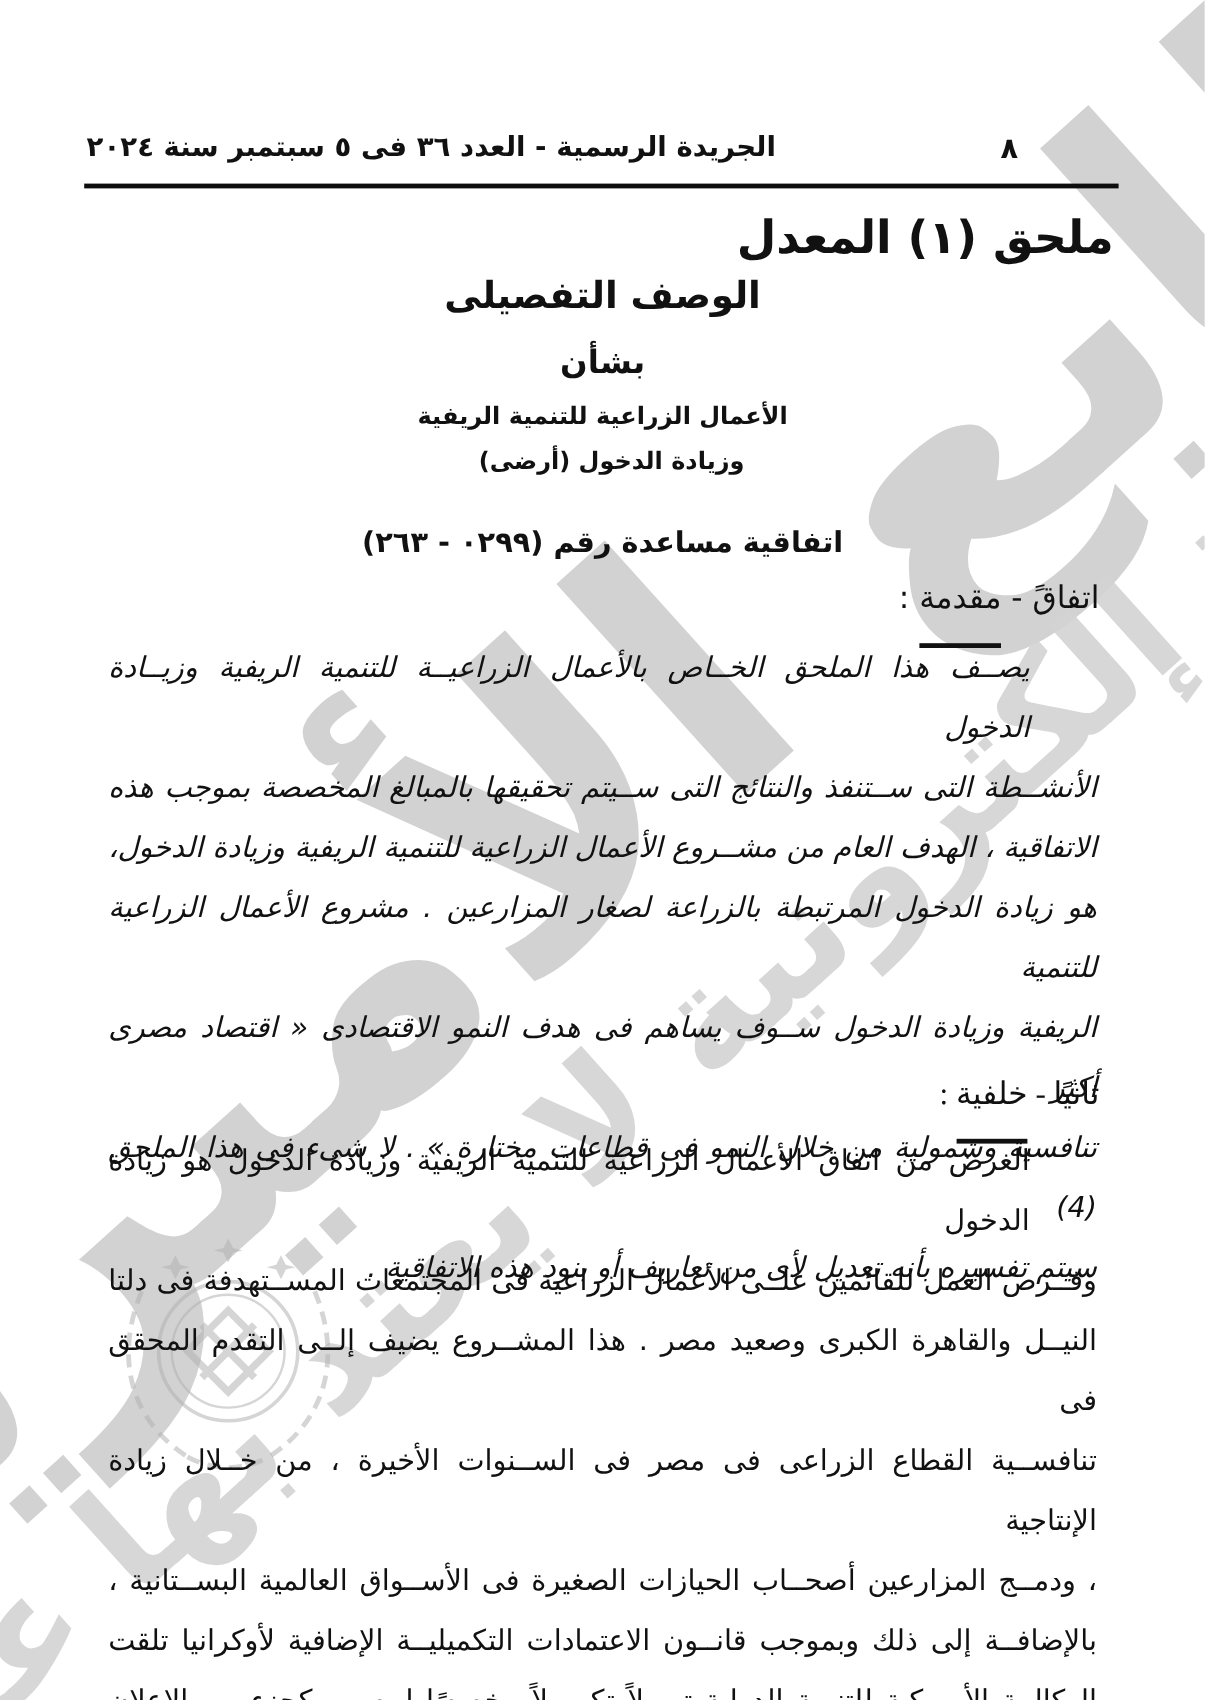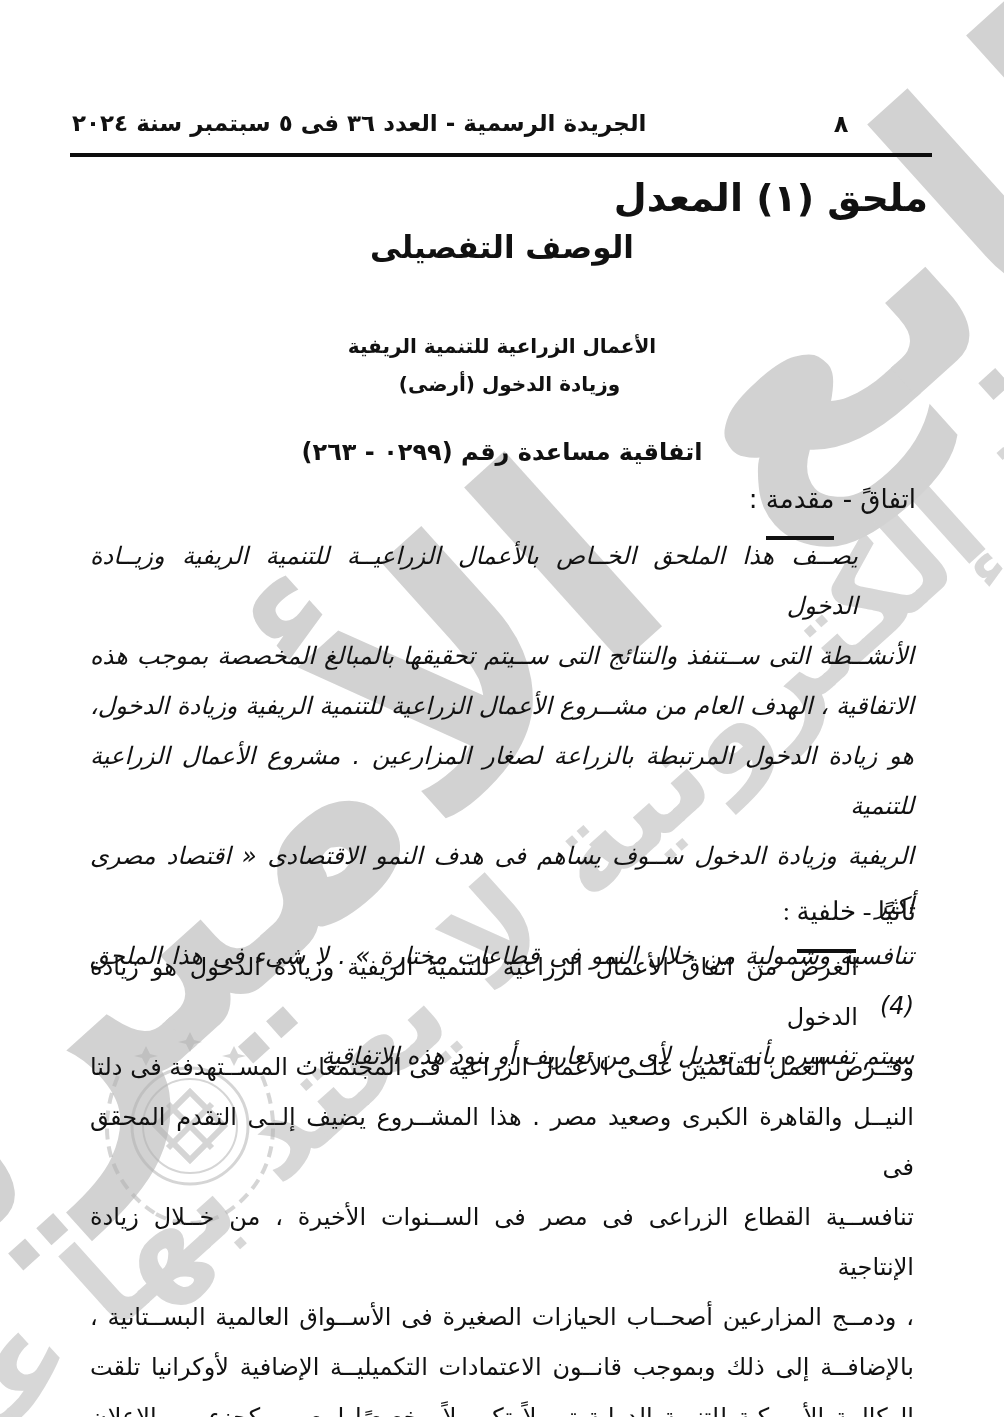--- a/index.html
+++ b/index.html
@@ -68,20 +68,21 @@
 
     <div class="hdr">
       <div class="issue">الجريدة الرسمية - العدد ٣٦ فى ٥ سبتمبر سنة ٢٠٢٤</div>
       <div class="pagenum">٨</div>
     </div>
     <div class="rule"></div>
 
     <div class="annex">ملحق (١) المعدل</div>
 
     <div class="t t-main">الوصف التفصيلى</div>
+    <div class="t t-reg">بشأن</div>
     <div class="t t-sub">الأعمال الزراعية للتنمية الريفية</div>
     <div class="t t-sub2">وزيادة الدخول (أرضى)</div>
     <div class="t t-agr">اتفاقية مساعدة رقم (٠٢٩٩ - ٢٦٣)</div>
 
     <div class="sec-h sec-h1"><span>اتفاقً - </span><span class="h-word">مقدمة</span><span> :</span></div>
 
     <div class="para p1">
       <div class="ln indent">يصــف هذا الملحق الخــاص بالأعمال الزراعيــة للتنمية الريفية وزيــادة الدخول</div>
       <div class="ln">الأنشــطة التى ســتنفذ والنتائج التى ســيتم تحقيقها بالمبالغ المخصصة بموجب هذه</div>
       <div class="ln">الاتفاقية ، الهدف العام من مشــروع الأعمال الزراعية للتنمية الريفية وزيادة الدخول،</div>

